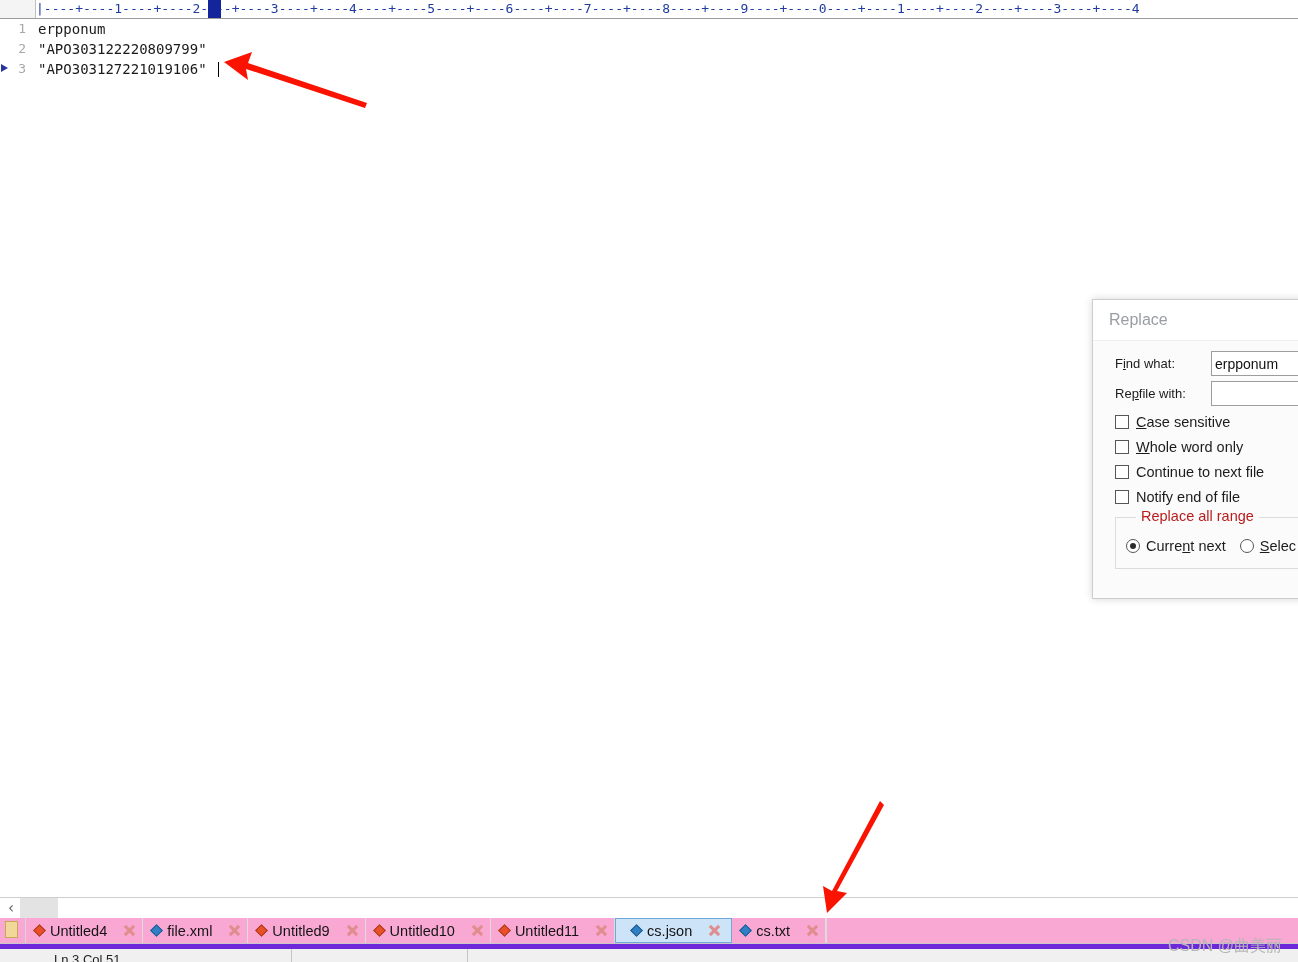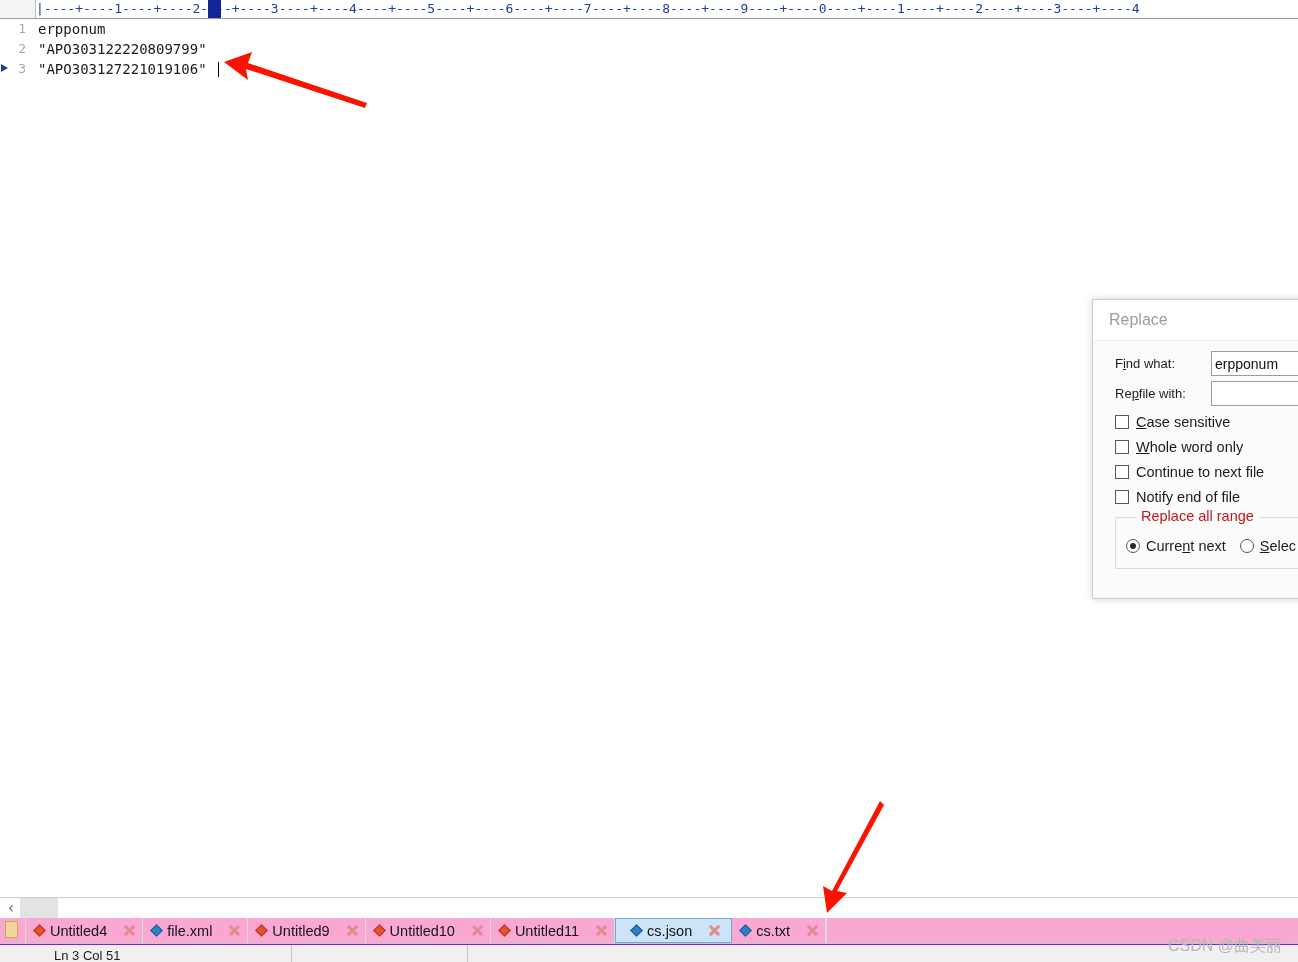--- a/index.html
+++ b/index.html
@@ -318,21 +318,21 @@
     flex: 1 1 auto;
     border-left: 1px solid #dcdcdc;
   }
 
   
   #statusbar {
     position: absolute;
     left: 0; top: 944px;
     width: 1298px; height: 18px;
     background: #f0f0f0;
-    border-top: 1px solid #6d28d9;
+    border-top: 5px solid #6d28d9;
     z-index: 21;
     display: flex;
     overflow: hidden;
   }
   .sb-cell {
     height: 18px;
     line-height: 22px;
     font-size: 13px;
     color: #222;
     border-right: 1px solid #c6c6c6;

